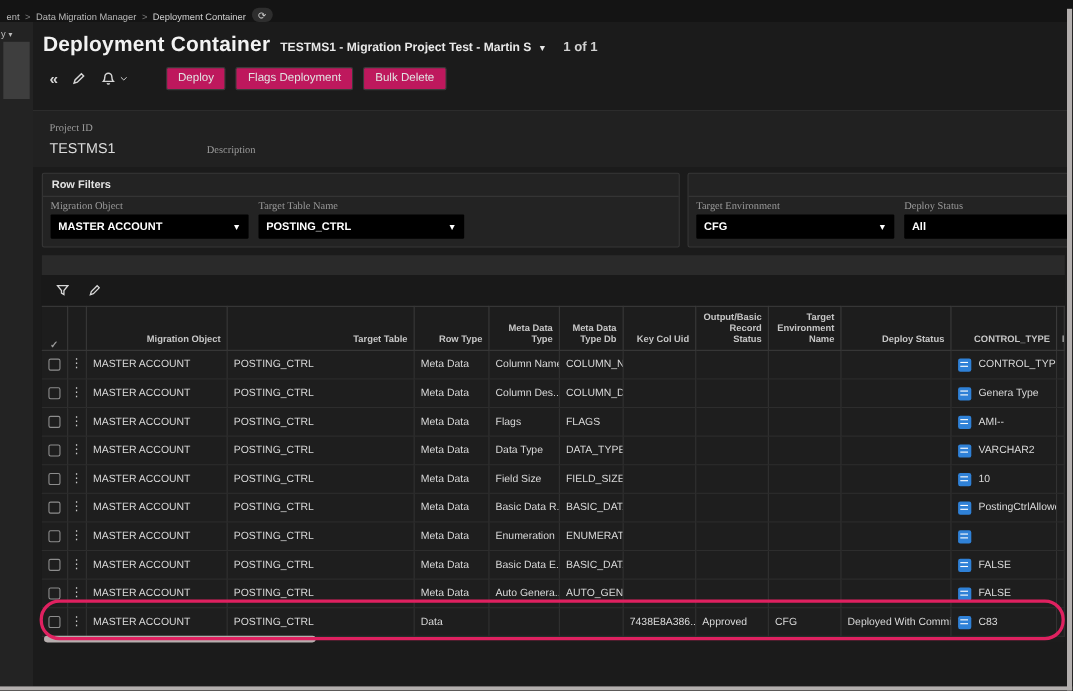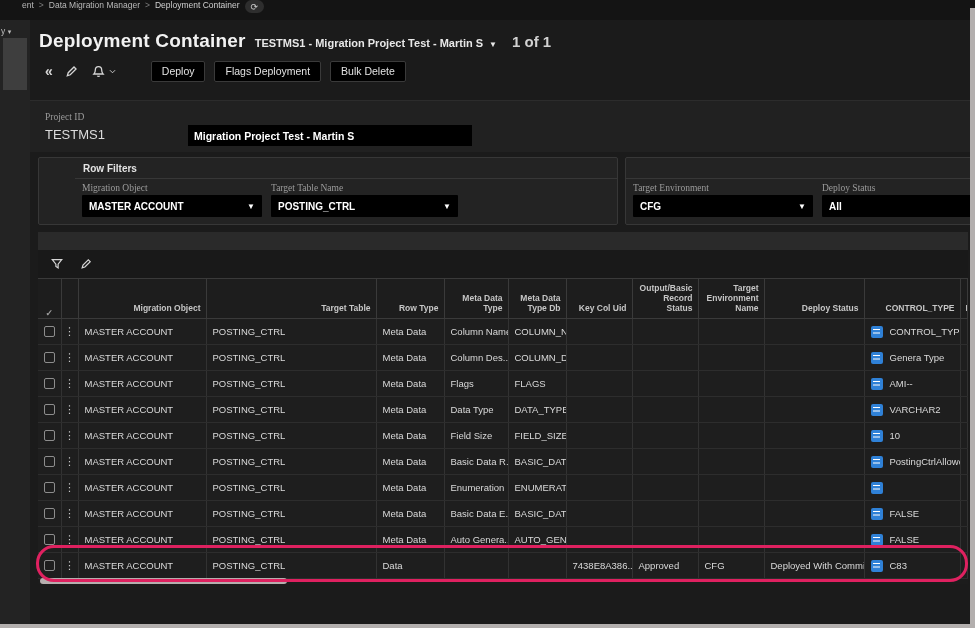--- a/index.html
+++ b/index.html
@@ -1,61 +1,61 @@
 <!DOCTYPE html>
 <html><head>
 <meta charset="utf-8">
 <style>
   * { margin:0; padding:0; box-sizing:border-box; }
   html,body { width:975px; height:628px; background:#0e0e0e; font-family:"Liberation Sans", sans-serif; }
   .window { position:relative; width:975px; height:628px; background:#1b1b1b; overflow:hidden; }
 
   
-  .topbar { position:absolute; left:0; top:0; width:975px; height:20px; background:#141414; display:flex; align-items:flex-start; padding-left:22px; gap:5px; font-size:8.5px; color:#b9b9b9; }
+  .topbar { position:absolute; left:0; top:0; width:975px; height:20px; background:#141414; display:flex; align-items:flex-end; padding-left:6px; gap:5px; font-size:8.5px; color:#b9b9b9; }
   .crumb { cursor:default; }
   .crumb-sep { color:#7d7d7d; }
   .crumb-current { color:#d0d0d0; }
   .refresh-pill { display:inline-flex; align-items:center; justify-content:center; background:#2e2e2e; border-radius:8px; padding:0 6px; height:13px; color:#cfcfcf; font-size:9px; }
 
   
   .rail { position:absolute; left:0; top:20px; width:30px; height:604px; background:#232323; }
   .rail-label { position:absolute; left:1px; top:6px; font-size:8.5px; color:#bdbdbd; white-space:nowrap; }
   .rail-caret { font-size:7px; color:#bdbdbd; }
   .rail-thumb { position:absolute; left:3px; top:18px; width:24px; height:52px; background:#3e3e3e; }
 
   
   .main { position:absolute; left:30px; top:20px; width:940px; height:604px; background:#1b1b1b; overflow:hidden; }
 
   .titlerow { position:absolute; left:9px; top:10px; display:flex; align-items:baseline; gap:9px; }
   .page-title { font-size:19px; font-weight:bold; color:#f2f2f2; letter-spacing:0.2px; }
   .header-select { display:flex; align-items:baseline; gap:6px; cursor:pointer; }
   .header-select-label { font-size:11px; font-weight:bold; color:#e8e8e8; }
   .caret-down { font-size:8px; color:#e8e8e8; }
-  .pager { font-size:15px; font-weight:bold; color:#d2d2d2; margin-left:6px; }
+  .pager { font-size:12px; font-weight:bold; color:#d2d2d2; margin-left:6px; }
 
   .actionsrow { position:absolute; left:15px; top:40px; display:flex; align-items:center; gap:14px; height:22px; }
   .icon-btn { color:#d6d6d6; display:flex; align-items:center; cursor:pointer; background:none; border:none; }
   .icon-collapse { font-size:14px; font-weight:bold; letter-spacing:-2px; }
   .icon-svg { width:13px; height:13px; fill:none; stroke:#d6d6d6; stroke-width:1.4; }
   .bell-group { display:flex; align-items:center; gap:3px; }
-  .btn { background:#000000; border:1px solid #3a3a3a; color:#e2e2e2; font-size:10.5px; font-family:"Liberation Sans",sans-serif; padding:3px 10px 4px; border-radius:2px; cursor:pointer; margin-left:2px; }
+  .btn { background:#be185d; border:1px solid #3a3a3a; color:#e2e2e2; font-size:10.5px; font-family:"Liberation Sans",sans-serif; padding:3px 10px 4px; border-radius:2px; cursor:pointer; margin-left:2px; }
   .btn-group { display:flex; gap:7px; margin-left:18px; }
 
   
   .form-band { position:absolute; left:0; top:80px; width:940px; height:52px; background:#212121; border-top:1px solid #2c2c2c; }
   .fld-label { font-size:9.5px; color:#9b9b9b;font-family:Liberation Serif, serif; }
   .form-pid { position:absolute; left:15px; top:11px; }
   .form-pid-val { position:absolute; left:15px; top:26px; font-size:13px; color:#dcdcdc; }
   .form-desc-label { position:absolute; left:158px; top:11px;margin-top:20px; }
   .desc-input { position:absolute; left:158px; top:24px; width:284px; height:21px; background:#000; border:none; color:#fff; font-size:10.5px; font-weight:bold; font-family:"Liberation Sans",sans-serif; padding:0 6px; }
 
   
   .filters { position:absolute; left:0; top:137px; width:940px; height:68px; }
   .panel { position:absolute; top:0; height:68px; background:#232323; border:1px solid #373737; border-radius:2px; }
-  .panel-left { left:8px; width:580px;padding-left:36px; }
+  .panel-left { left:8px; width:580px; }
   .panel-right { left:595px; width:400px; }
   .panel-title { height:21px; line-height:21px; padding:0 8px; font-size:10px; font-weight:bold; color:#e3e3e3; border-bottom:1px solid #373737; }
   .panel-fields { display:flex; gap:9px; padding:4px 7px 0; }
   .field { display:flex; flex-direction:column; }
   .field .fld-label { margin-bottom:2px; }
   .dropdown { background:#000; height:22px; display:flex; align-items:center; justify-content:space-between; padding:0 7px; border-radius:1px; cursor:pointer; }
   .dd-value { color:#fff; font-size:10px; font-weight:bold; }
   .dd-arrow { color:#fff; font-size:8px; }
   .w180 { width:180px; } .w187 { width:187px; } .w197 { width:197px; }
 
@@ -135,21 +135,20 @@
         <button class="btn">Deploy</button>
         <button class="btn">Flags Deployment</button>
         <button class="btn">Bulk Delete</button>
       </span>
     </div>
 
     <div class="form-band">
       <span class="fld-label form-pid">Project ID</span>
       <span class="form-pid-val">TESTMS1</span>
       <span class="fld-label form-desc-label">Description</span>
-      <input class="desc-input" value="Migration Project Test - Martin S" style="">
     </div>
 
     <div class="filters">
       <div class="panel panel-left">
         <div class="panel-title">Row Filters</div>
         <div class="panel-fields">
           <div class="field">
             <span class="fld-label">Migration Object</span>
             <div class="dropdown w180">
               <span class="dd-value">MASTER ACCOUNT</span>

